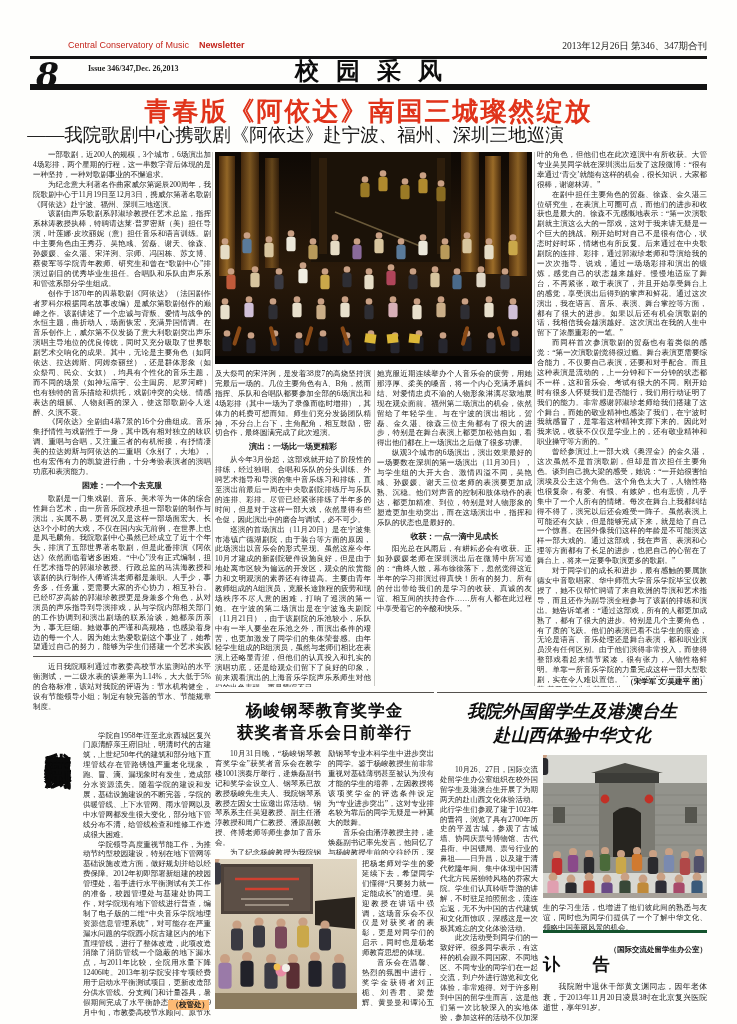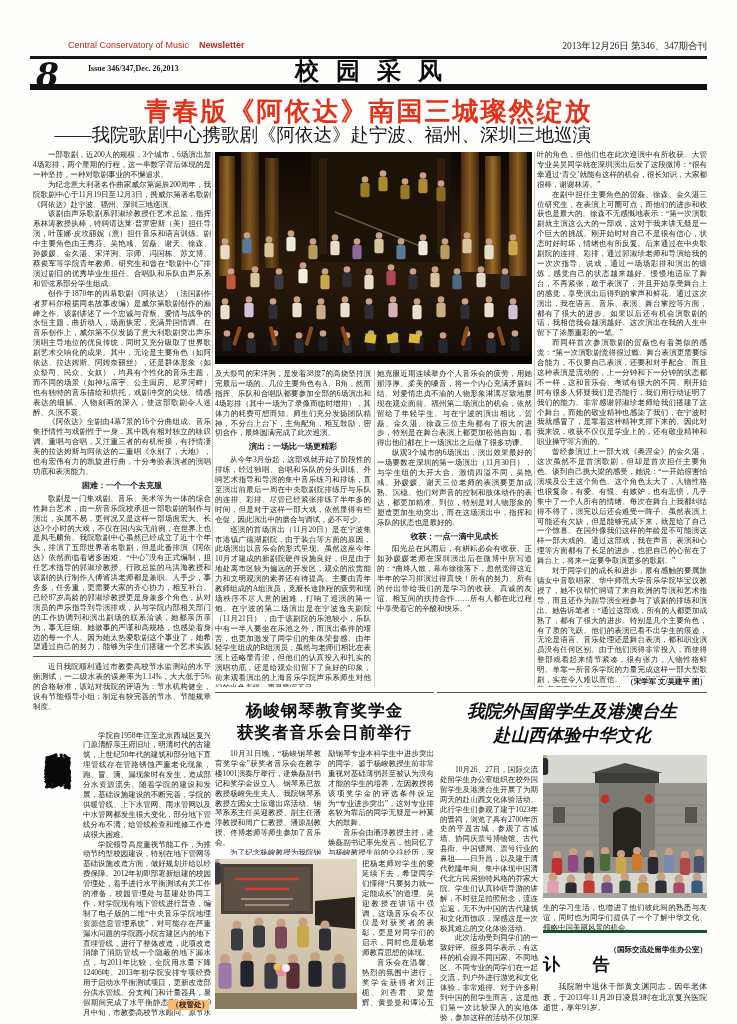--- a/index.html
+++ b/index.html
@@ -14,21 +14,21 @@
   .pageno{position:absolute;left:36px;top:56px;font:italic 700 33px "DejaVu Serif",serif;color:#111;}
   .issue{position:absolute;left:88px;top:64px;font-size:8px;color:#222;font-weight:bold;}
   .banner{position:absolute;left:0;top:55px;width:737px;text-align:center;
           font-family:"Liberation Sans","DejaVu Sans",sans-serif;font-weight:900;
           font-size:24px;letter-spacing:17px;text-indent:17px;color:#0d0d0d;}
   .rule2{position:absolute;left:30px;top:84px;width:677px;height:6px;background:#121212;}
   
   .lead-hl{position:absolute;left:0;top:94px;width:737px;text-align:center;
            font-family:"Liberation Sans","DejaVu Sans",sans-serif;font-weight:900;
            font-size:26px;letter-spacing:2px;color:#e0331a;}
-  .lead-sub{position:absolute;left:0;top:122px;width:591px;text-align:right;
+  .lead-sub{position:absolute;left:0;top:122px;width:591px;text-align:center;
             font-size:18.5px;color:#151515;font-family:"Liberation Serif",serif;}
   
   .col{position:absolute;overflow:hidden;font-size:7.5px;line-height:9.9px;text-align:justify;}
   .para{margin:0;text-indent:2em;text-align:justify;}
   .para.cont{text-indent:0;}
   .subhead{margin:4px 0 3px;text-align:center;font-weight:bold;font-size:8px;
            font-family:"Liberation Sans",sans-serif;}
   .vline{position:absolute;width:1px;background:#c9c9c4;}
   
   .photo{position:absolute;display:block;}

